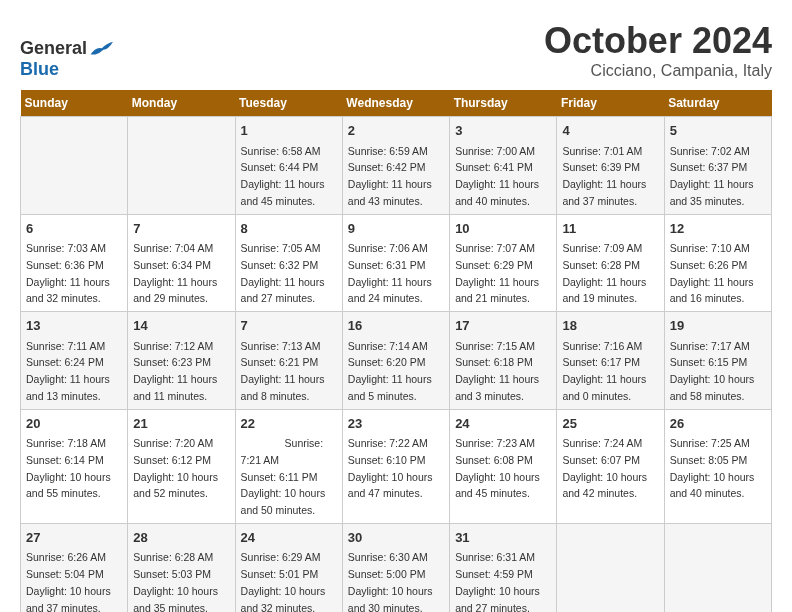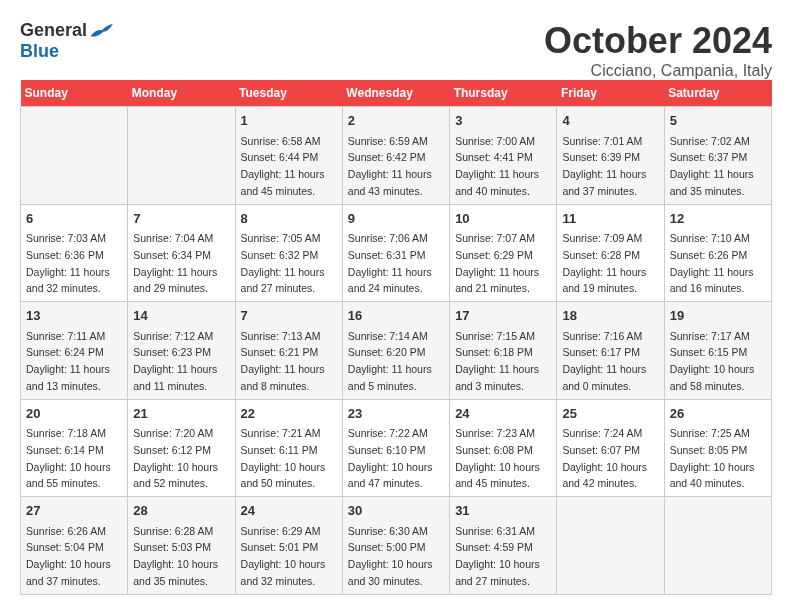--- a/index.html
+++ b/index.html
@@ -6,21 +6,22 @@
     body {
       font-family: Arial, sans-serif;
       background: #fff;
       width: 792px;
       min-height: 612px;
       padding: 20px;
     }
     .header {
       display: flex;
       justify-content: space-between;
-      align-items: flex-start;
+      align-items: flex-end;
+      margin-bottom: 10px;
     }
     .logo {
       display: flex;
       flex-direction: column;
       align-items: flex-start;
     }
     .logo-text {
       display: flex;
       align-items: center;
     }
@@ -50,21 +51,21 @@
     .location {
       font-size: 16px;
       color: #555;
     }
     table {
       width: 100%;
       border-collapse: collapse;
       font-size: 11px;
     }
     thead tr th {
-      background-color: #ef4444;
+      background-color: #a16207;
       color: white;
       padding: 6px 4px;
       text-align: left;
       font-size: 12px;
       font-weight: bold;
     }
     tbody tr td {
       border: 1px solid #ccc;
       padding: 4px 5px;
       vertical-align: top;
@@ -125,21 +126,21 @@
   <tr>
         <td></td>
         <td></td>
         <td><span class="day-number">1</span><span class="day-info" style="white-space: pre-line;">Sunrise: 6:58 AM
 Sunset: 6:44 PM
 Daylight: 11 hours and 45 minutes.</span></td>
         <td><span class="day-number">2</span><span class="day-info" style="white-space: pre-line;">Sunrise: 6:59 AM
 Sunset: 6:42 PM
 Daylight: 11 hours and 43 minutes.</span></td>
         <td><span class="day-number">3</span><span class="day-info" style="white-space: pre-line;">Sunrise: 7:00 AM
-Sunset: 4:41 PM
+Sunset: 6:41 PM
 Daylight: 11 hours and 40 minutes.</span></td>
         <td><span class="day-number">4</span><span class="day-info" style="white-space: pre-line;">Sunrise: 7:01 AM
 Sunset: 6:39 PM
 Daylight: 11 hours and 37 minutes.</span></td>
         <td><span class="day-number">5</span><span class="day-info" style="white-space: pre-line;">Sunrise: 7:02 AM
 Sunset: 6:37 PM
 Daylight: 11 hours and 35 minutes.</span></td>
       </tr>
       <tr>
         <td><span class="day-number">6</span><span class="day-info" style="white-space: pre-line;">Sunrise: 7:03 AM
@@ -187,21 +188,21 @@
 Sunset: 6:15 PM
 Daylight: 10 hours and 58 minutes.</span></td>
       </tr>
       <tr>
         <td><span class="day-number">20</span><span class="day-info" style="white-space: pre-line;">Sunrise: 7:18 AM
 Sunset: 6:14 PM
 Daylight: 10 hours and 55 minutes.</span></td>
         <td><span class="day-number">21</span><span class="day-info" style="white-space: pre-line;">Sunrise: 7:20 AM
 Sunset: 6:12 PM
 Daylight: 10 hours and 52 minutes.</span></td>
-        <td><span class="day-number">22</span><span class="day-info" style="white-space: pre-line;">Sunrise: 7:21 AM
+        <td><span class="day-number">22</span><span class="day-info" style="white-space: pre-line; margin-left: 44px;">Sunrise: 7:21 AM
 Sunset: 6:11 PM
 Daylight: 10 hours and 50 minutes.</span></td>
         <td><span class="day-number">23</span><span class="day-info" style="white-space: pre-line;">Sunrise: 7:22 AM
 Sunset: 6:10 PM
 Daylight: 10 hours and 47 minutes.</span></td>
         <td><span class="day-number">24</span><span class="day-info" style="white-space: pre-line;">Sunrise: 7:23 AM
 Sunset: 6:08 PM
 Daylight: 10 hours and 45 minutes.</span></td>
         <td><span class="day-number">25</span><span class="day-info" style="white-space: pre-line; text-align: center;">Sunrise: 7:24 AM
 Sunset: 6:07 PM

